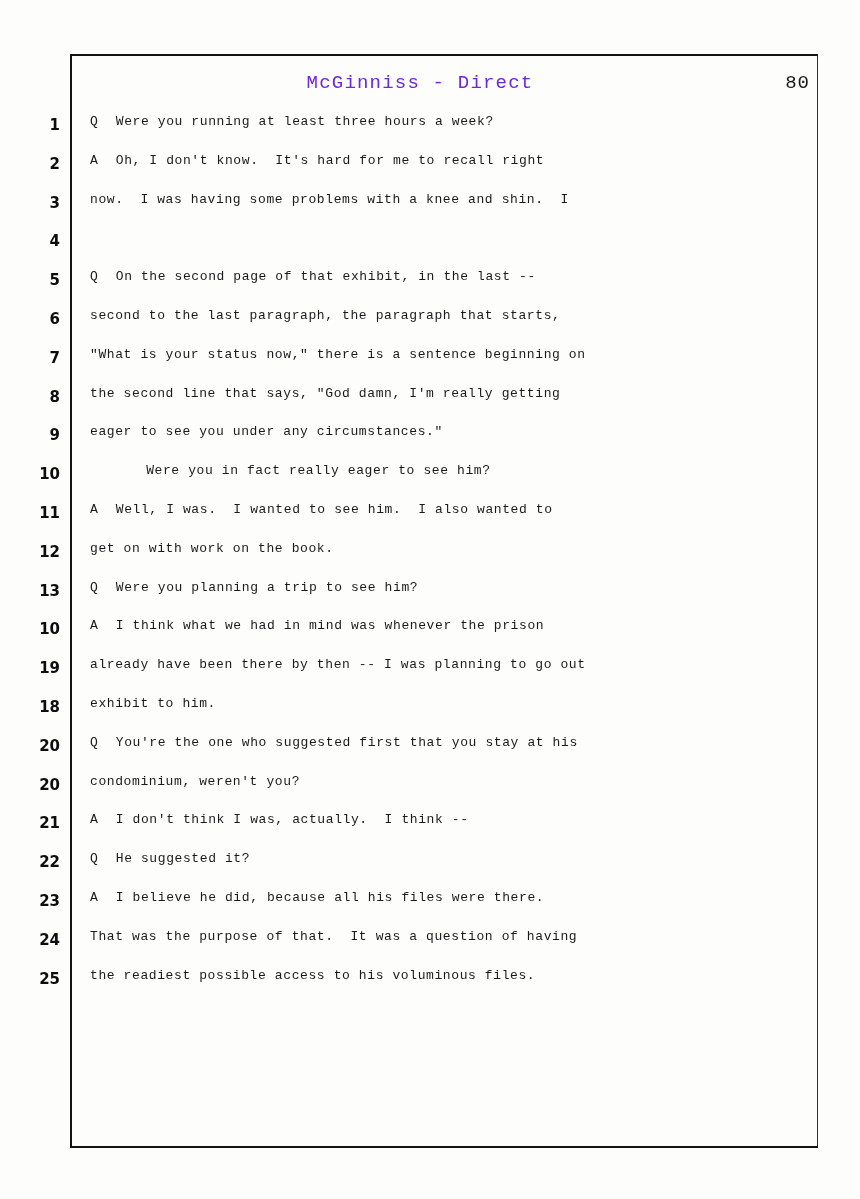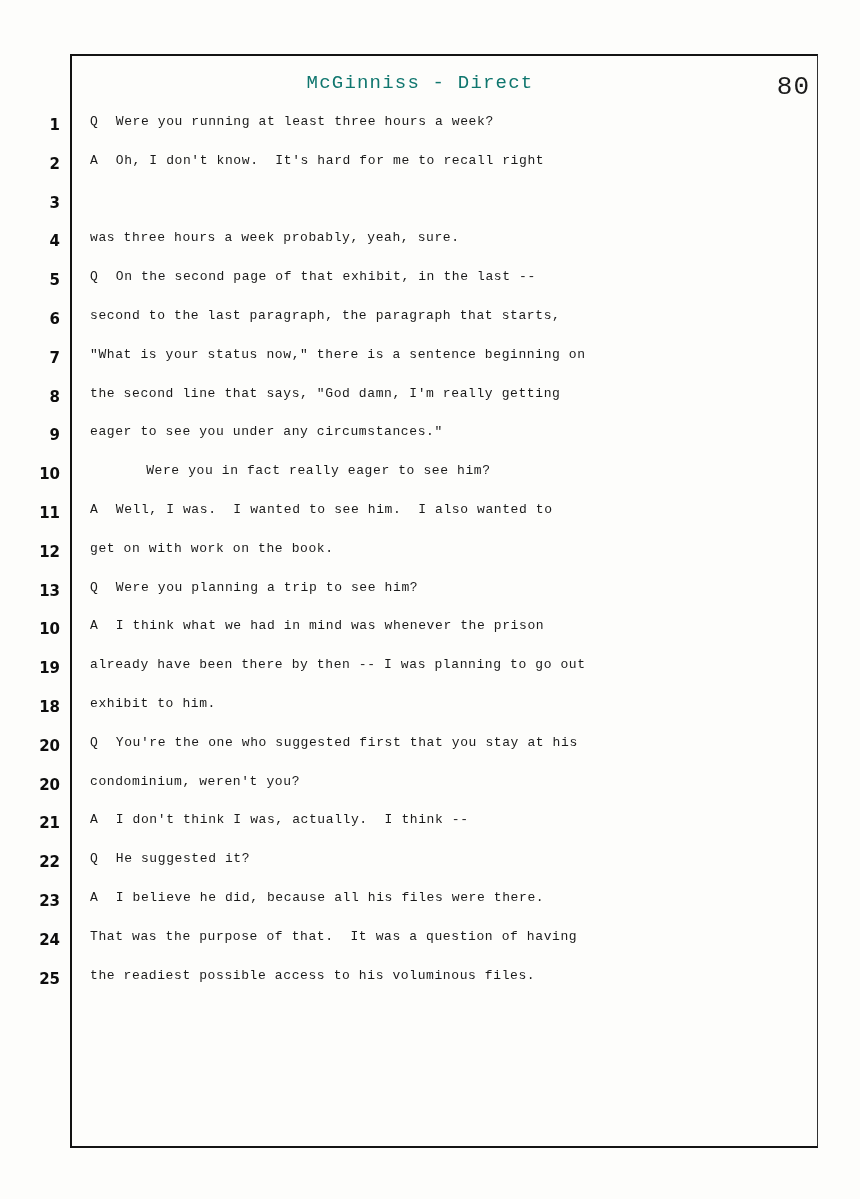--- a/index.html
+++ b/index.html
@@ -68,28 +68,28 @@
     height: 30px;
   }
   #header-title {
     position: absolute;
     left: 0;
     top: 0;
     width: 700px;
     text-align: center;
     font-size: 19px;
     letter-spacing: 1.2px;
-    color: #0f766e;
+    color: #6d28d9;
     white-space: pre;
   }
   #page-number {
     position: absolute;
     right: 8px;
     top: 0;
-    font-size: 26px;
+    font-size: 19px;
     letter-spacing: 1px;
     color: #1b1b1b;
   }
 
   
   #lines-area {
     position: absolute;
     left: 0;
     top: 112px;
     width: 860px;
@@ -146,24 +146,24 @@
       <div class="t-line">
         <div class="line-no">1</div>
         <div class="line-text"><span class="spk">Q</span>Were you running at least three hours a week?</div>
       </div>
       <div class="t-line">
         <div class="line-no">2</div>
         <div class="line-text"><span class="spk">A</span>Oh, I don't know.  It's hard for me to recall right</div>
       </div>
       <div class="t-line">
         <div class="line-no">3</div>
+        <div class="line-text">now.  I was having some problems with a knee and shin.  I</div>
       </div>
       <div class="t-line">
         <div class="line-no">4</div>
-        <div class="line-text">was three hours a week probably, yeah, sure.</div>
       </div>
       <div class="t-line">
         <div class="line-no">5</div>
         <div class="line-text"><span class="spk">Q</span>On the second page of that exhibit, in the last --</div>
       </div>
       <div class="t-line">
         <div class="line-no">6</div>
         <div class="line-text">second to the last paragraph, the paragraph that starts,</div>
       </div>
       <div class="t-line">

